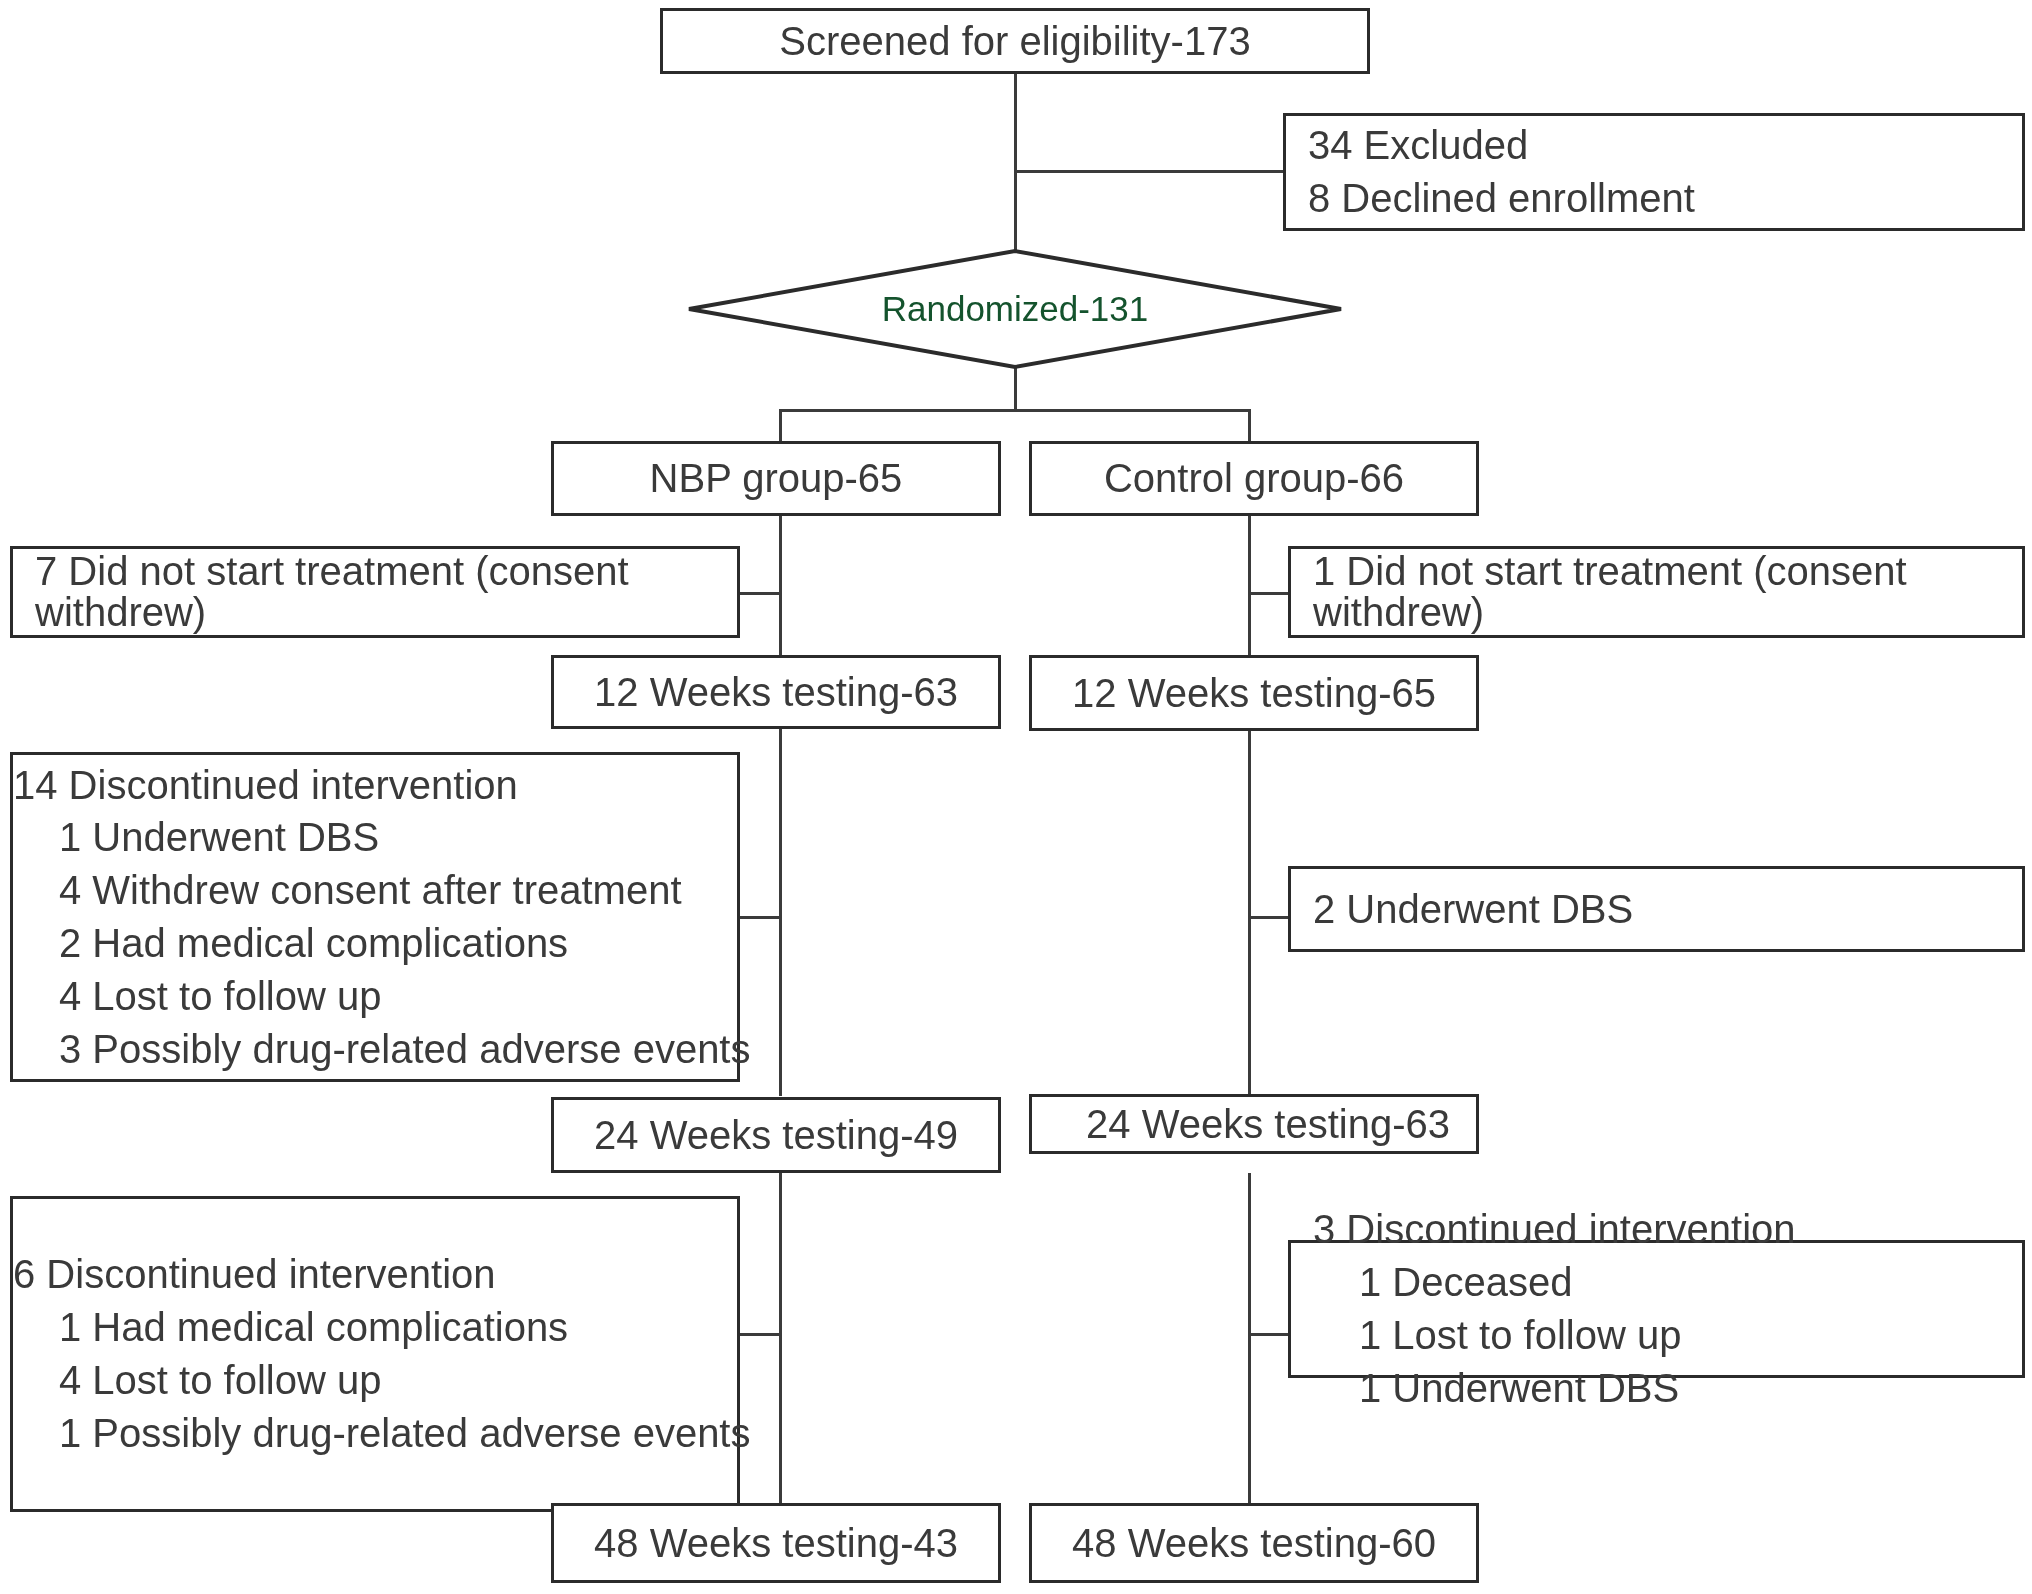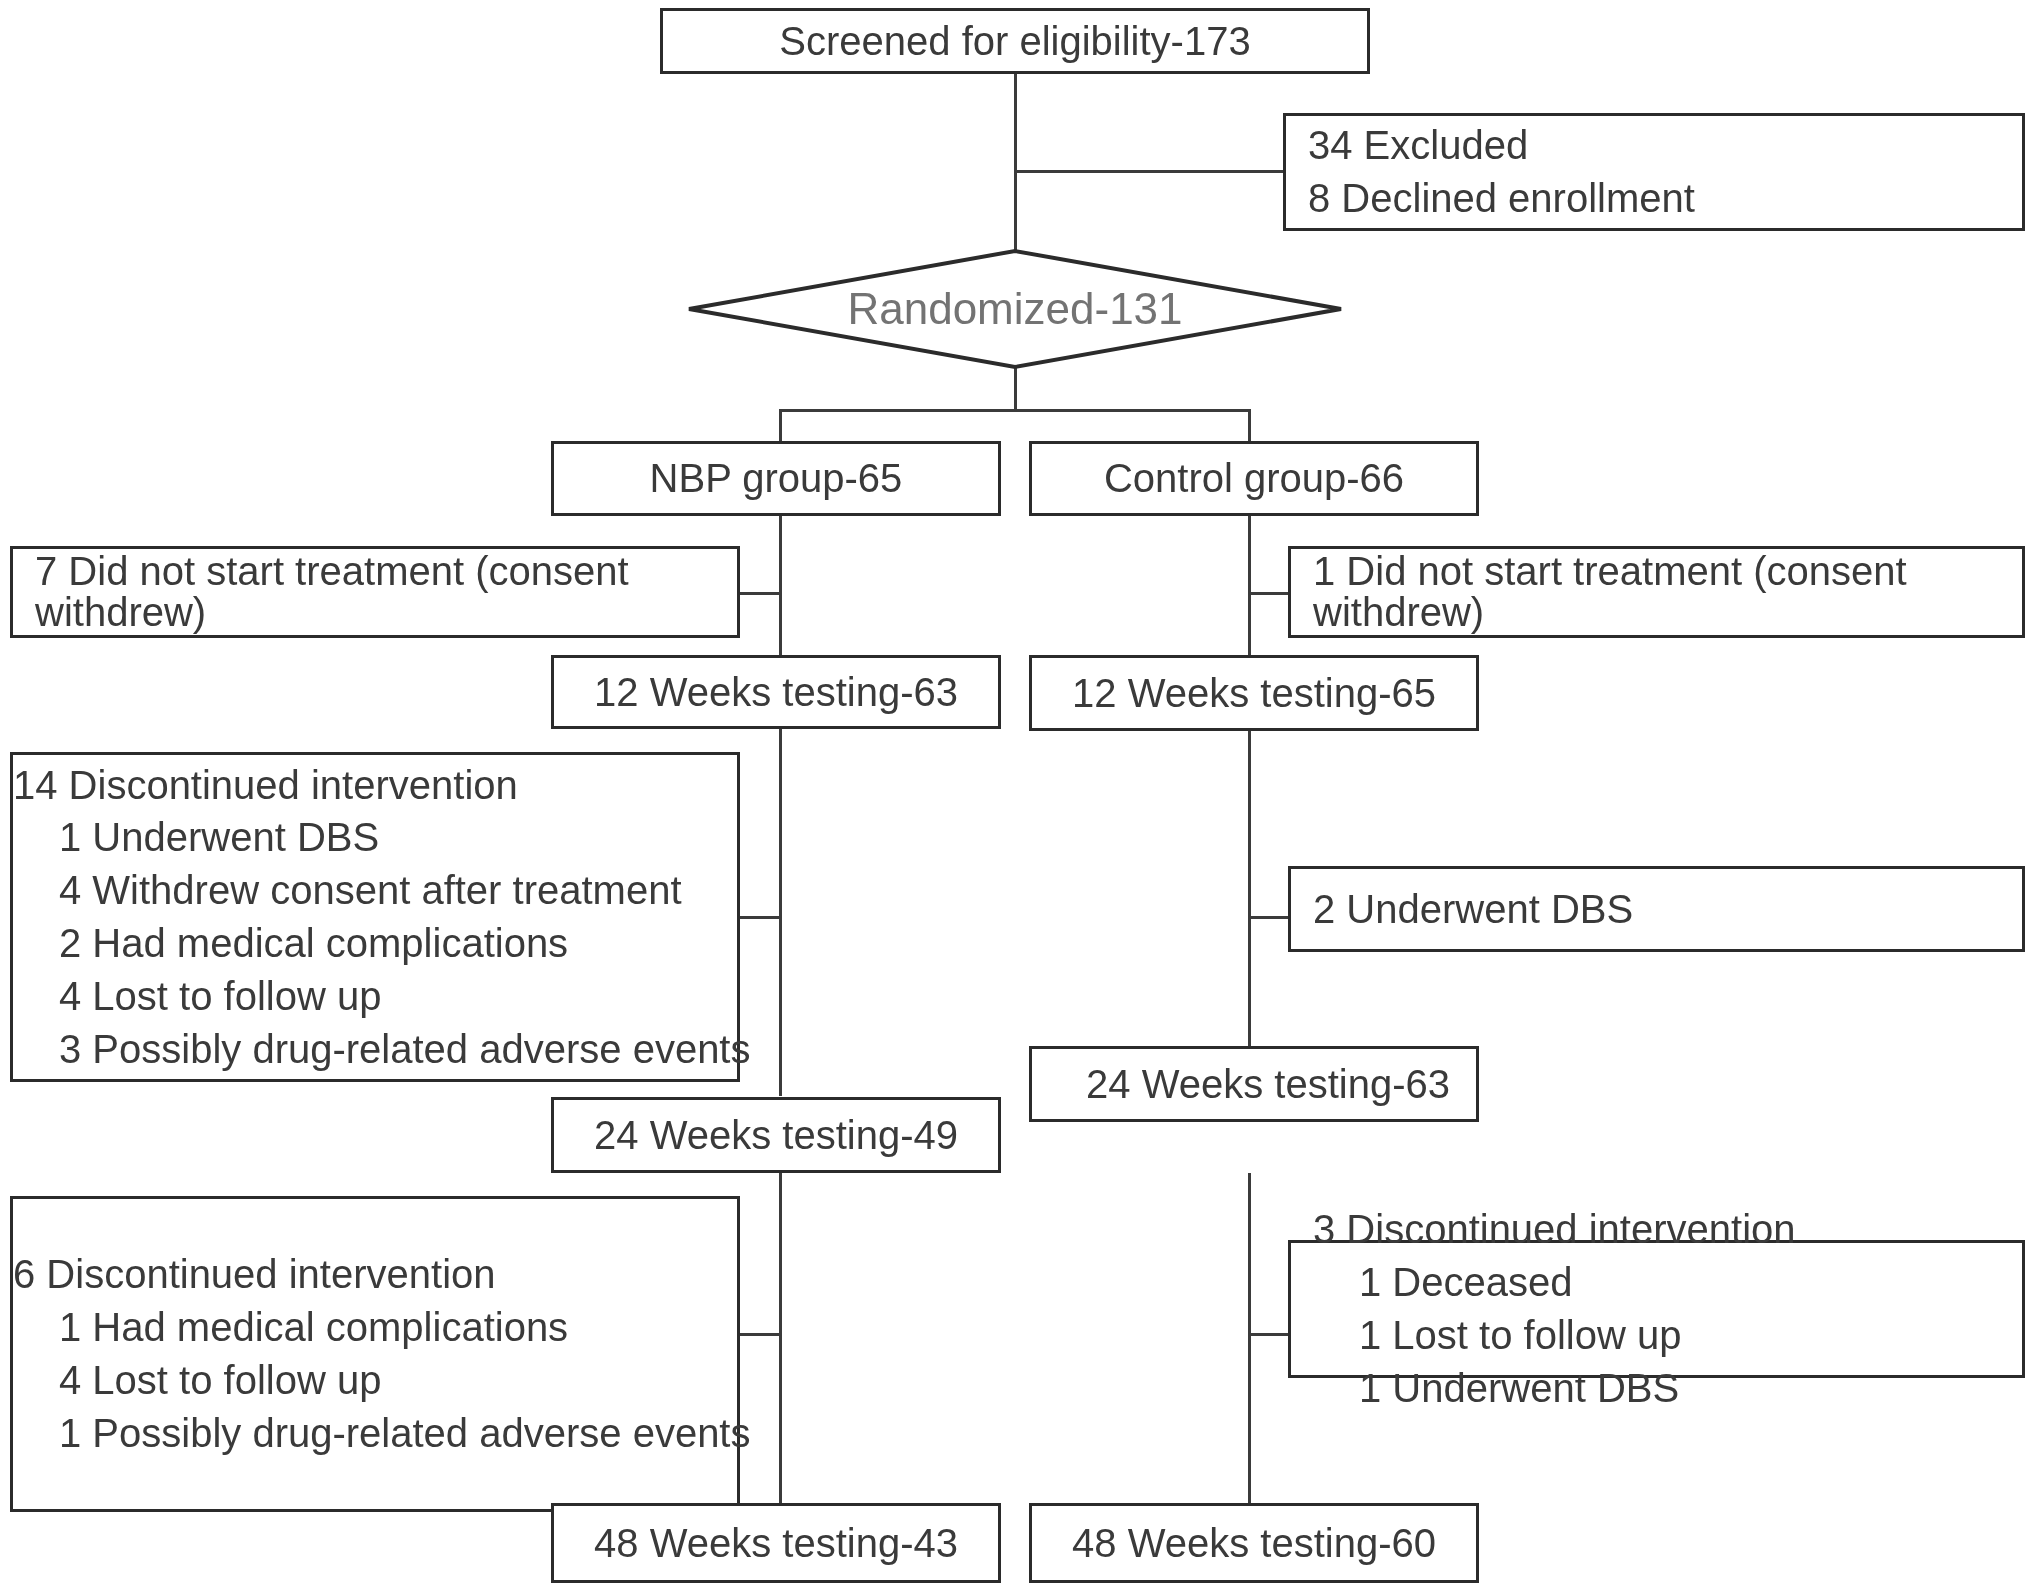--- a/index.html
+++ b/index.html
@@ -61,22 +61,22 @@
   }
   .diamond-label {
     position: absolute;
     left: 0;
     top: 0;
     width: 100%;
     height: 100%;
     display: flex;
     align-items: center;
     justify-content: center;
-    font-size: 44px;
-    color: #737373;
+    font-size: 35px;
+    color: #14532d;
     pointer-events: none;
   }
   .conn {
     position: absolute;
     background: #3b3b3b;
     z-index: 1;
   }
   .conn.v { width: 3px; }
   .conn.h { height: 3px; }
 </style>
@@ -167,21 +167,21 @@
   </div>
 
   <div class="node leftalign" style="left:1288px; top:866px; width:737px; height:86px;">
     <div class="inner">2 Underwent DBS</div>
   </div>
 
   <div class="node center" style="left:551px; top:1097px; width:450px; height:76px;">
     <div class="inner">24 Weeks testing-49</div>
   </div>
 
-  <div class="node center" style="left:1029px; top:1046px; width:450px; height:76px;padding-left:28px;">
+  <div class="node center" style="left:1029px; top:1094px; width:450px; height:60px;padding-left:28px;">
     <div class="inner">24 Weeks testing-63</div>
   </div>
 
   <div class="node leftalign" style="left:10px; top:1196px; width:730px; height:316px;">
     <div class="inner">
       <span class="line">6 Discontinued intervention</span>
       <span class="line indent">1 Had medical complications</span>
       <span class="line indent">4 Lost to follow up</span>
       <span class="line indent">1 Possibly drug-related adverse events</span>
     </div>

